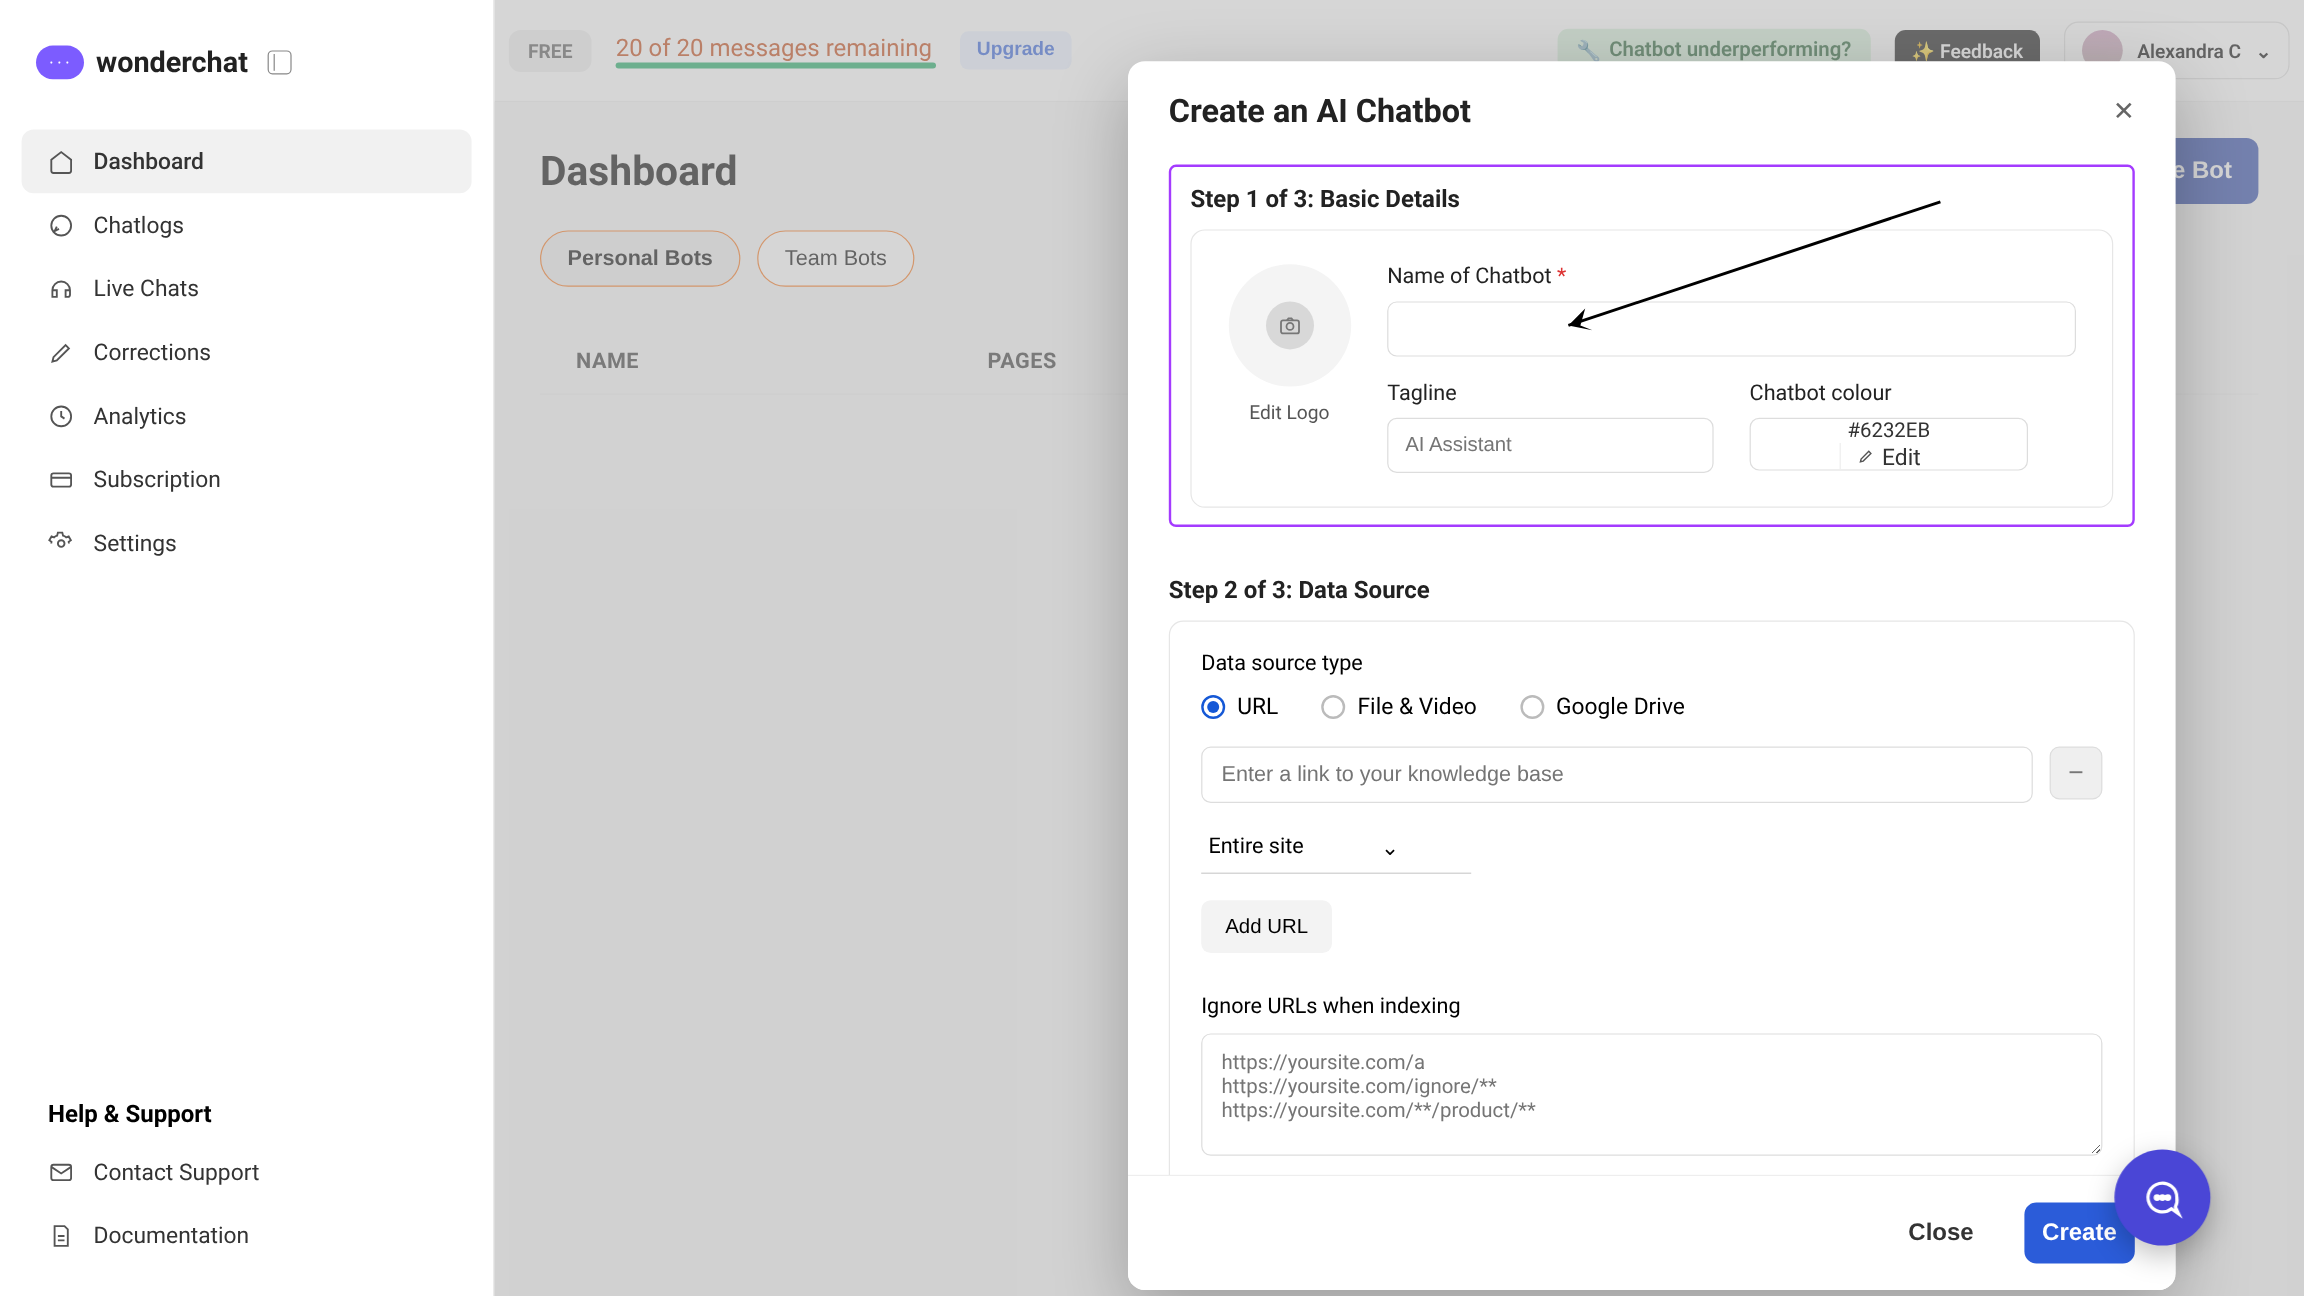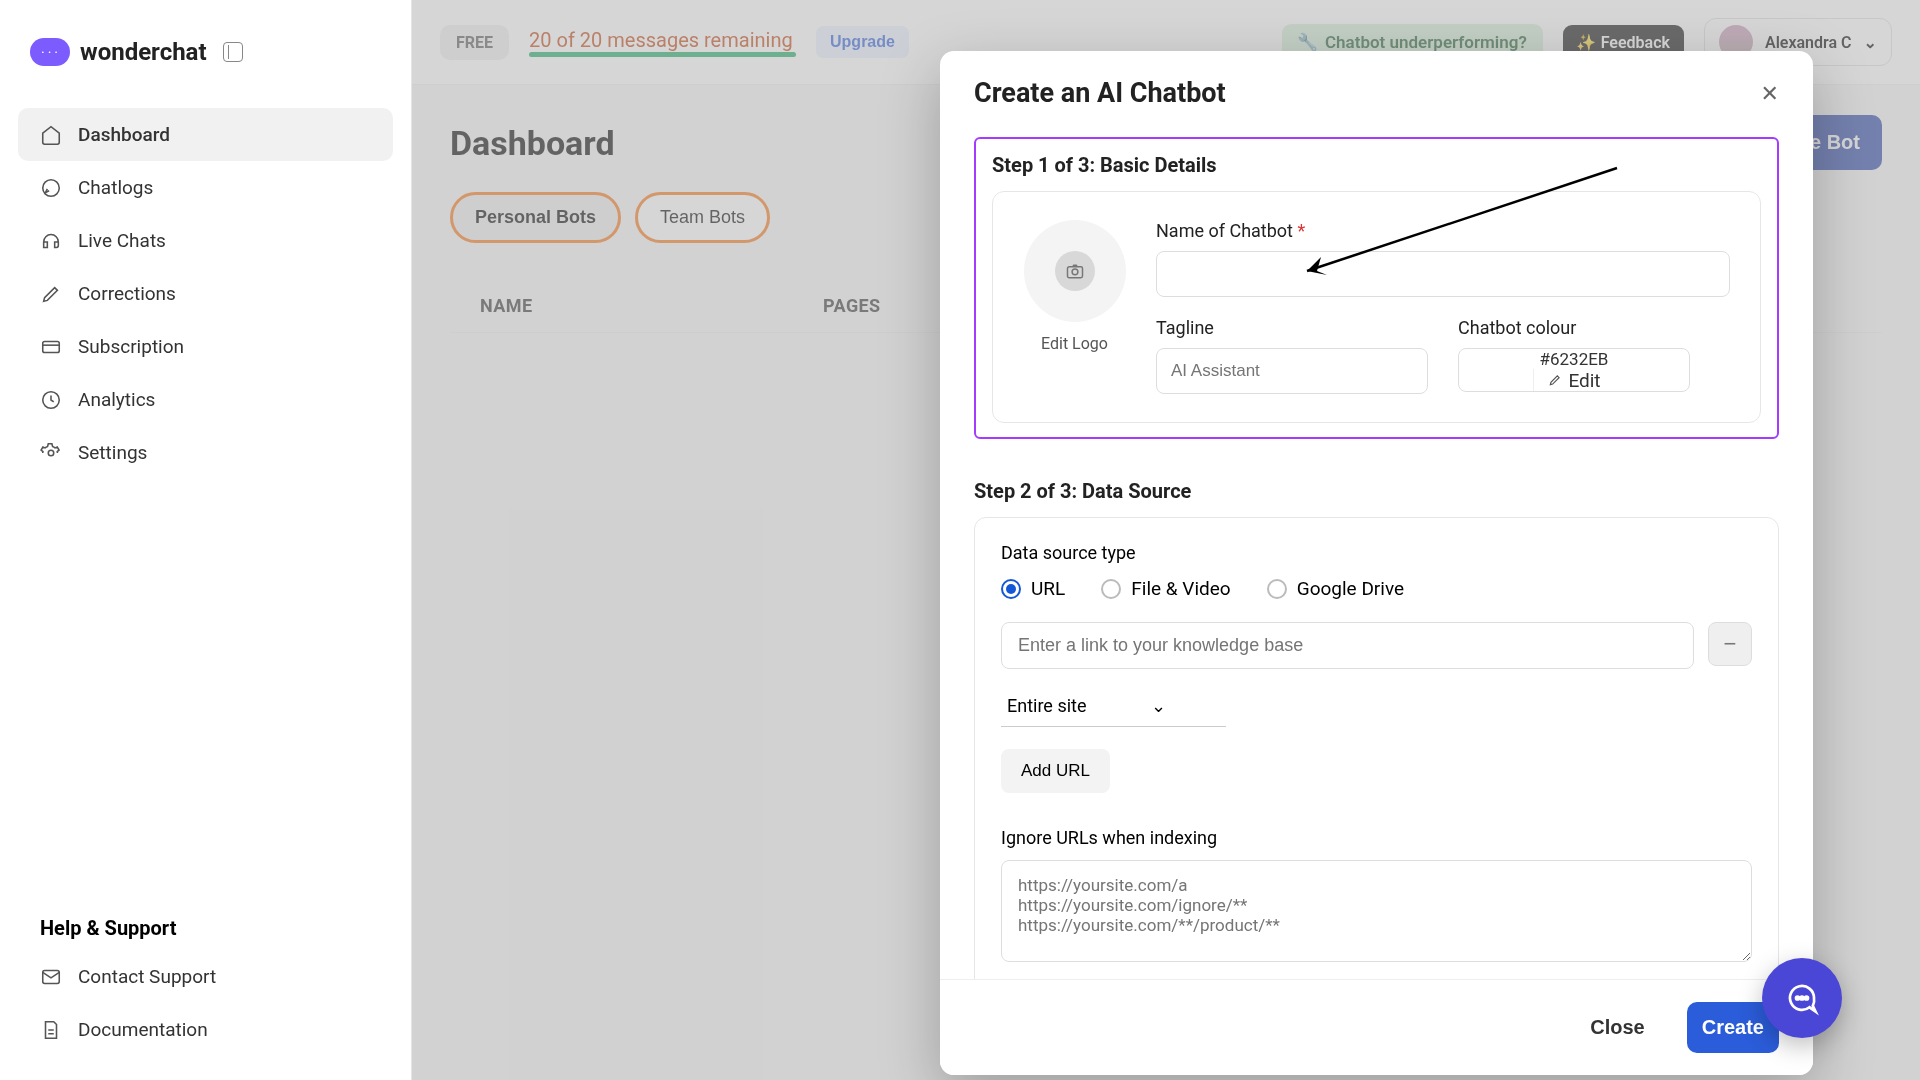--- a/index.html
+++ b/index.html
@@ -13,36 +13,36 @@
 .collapse-ico { width: 20px; height: 20px; border: 1.5px solid #888; border-radius: 4px; margin-left: 6px; position: relative; }
 .collapse-ico::after { content: ""; position: absolute; left: 4px; top: 2px; bottom: 2px; width: 1.5px; background: #888; }
 .nav { padding: 12px 18px; }
 .nav-item { display: flex; align-items: center; gap: 16px; padding: 15px 22px; border-radius: 10px; color: #333; font-size: 19px; cursor: pointer; }
 .nav-item.active { background: #f1f1f1; font-weight: 500; }
 .ico { width: 22px; height: 22px; display: inline-flex; align-items: center; justify-content: center; color: #555; }
 .sidebar-bottom { margin-top: auto; padding: 0 18px; }
 .help-title { font-weight: 700; font-size: 20px; padding: 20px 22px 10px; }
 
 .main { flex: 1; position: relative; }
-.topbar { display: flex; align-items: center; gap: 20px; padding: 18px 28px; background: #fff; border-bottom: 1px solid #eee; }
+.topbar { display: flex; align-items: center; gap: 20px; padding: 18px 12px; background: #fff; border-bottom: 1px solid #eee; }
 .badge-free { background: #eee; color: #555; font-weight: 700; font-size: 16px; padding: 8px 16px; border-radius: 10px; }
 .msg-remain { font-size: 20px; color: #c2410c; }
 .progress { width: 267px; height: 5px; background: #18a860; border-radius: 3px; }
 .upgrade-btn { background: #e9f0ff; color: #2b5cd9; font-size: 16px; font-weight: 600; padding: 7px 14px; border-radius: 7px; border: none; }
 .chip-warn { margin-left: auto; background: #d6f0da; color: #1f5e30; font-weight: 600; font-size: 17px; padding: 8px 16px; border-radius: 9px; display: flex; gap: 6px; align-items: center; }
 .chip-feedback { background: #111; color: #fff; font-size: 16px; font-weight: 600; padding: 8px 14px; border-radius: 9px; }
 .user-chip { border: 1px solid #ddd; border-radius: 12px; padding: 6px 14px; display: flex; align-items: center; gap: 12px; font-weight: 600; }
 .avatar { width: 34px; height: 34px; border-radius: 50%; background: linear-gradient(#c9b, #baa); }
 
 .page { padding: 30px 38px; }
 .page-head { display: flex; align-items: center; justify-content: space-between; }
 .page-title { font-size: 34px; font-weight: 700; }
 .create-bot { background: #2743a6; color: #fff; border: none; font-size: 20px; font-weight: 600; padding: 14px 22px; border-radius: 10px; display: flex; gap: 10px; align-items: center; }
 .filter-row { display: flex; gap: 14px; margin-top: 22px; }
-.pill { border: 3px solid #f97316; background: #fff; padding: 12px 22px; border-radius: 999px; font-size: 18px; }
+.pill { border: 1px solid #f97316; background: #fff; padding: 12px 22px; border-radius: 999px; font-size: 18px; }
 .pill.active { background: #eee; font-weight: 600; }
 .table-head { display: flex; margin-top: 36px; padding: 16px 30px; font-weight: 700; font-size: 18px; color: #333; letter-spacing: .4px; border-bottom: 1px solid #eee; }
 .table-head > div { flex: 1; }
 
 .overlay { position: absolute; inset: 0; background: rgba(180,180,180,.55); }
 
 .modal { position: absolute; left: 528px; top: 51px; width: 873px; height: 1024px; background: #fff; border-radius: 14px; box-shadow: 0 20px 60px rgba(0,0,0,.25); display: flex; flex-direction: column; overflow: hidden; }
 .modal-header { display: flex; justify-content: space-between; align-items: center; padding: 26px 34px 20px; }
 .modal-title { font-size: 27px; font-weight: 700; color: #222; }
 .close-x { font-size: 22px; color: #666; cursor: pointer; }
@@ -133,34 +133,34 @@
         <span class="ico">
             <svg width="22" height="22" viewBox="0 0 24 24" fill="none" stroke="currentColor" stroke-width="1.7">
               <path d="M4 20l4-1 11-11-3-3L5 16l-1 4z"></path>
             </svg>
           </span>
         <span>Corrections</span>
       </div>
       <div class="nav-item">
         <span class="ico">
             <svg width="22" height="22" viewBox="0 0 24 24" fill="none" stroke="currentColor" stroke-width="1.7">
+              <circle cx="12" cy="12" r="9"></circle>
+              <path d="M12 7v5l3 2"></path>
+            </svg>
+          </span>
+        <span>Analytics</span>
+      </div>
+      <div class="nav-item">
+        <span class="ico">
+            <svg width="22" height="22" viewBox="0 0 24 24" fill="none" stroke="currentColor" stroke-width="1.7">
               <rect x="3" y="6" width="18" height="12" rx="2"></rect>
               <path d="M3 10h18"></path>
             </svg>
           </span>
         <span>Subscription</span>
-      </div>
-      <div class="nav-item">
-        <span class="ico">
-            <svg width="22" height="22" viewBox="0 0 24 24" fill="none" stroke="currentColor" stroke-width="1.7">
-              <circle cx="12" cy="12" r="9"></circle>
-              <path d="M12 7v5l3 2"></path>
-            </svg>
-          </span>
-        <span>Analytics</span>
       </div>
       <div class="nav-item">
         <span class="ico">
             <svg width="22" height="22" viewBox="0 0 24 24" fill="none" stroke="currentColor" stroke-width="1.7">
               <circle cx="12" cy="12" r="3"></circle>
               <path d="M19 12a7 7 0 0 0-.2-1.6l2-1.5-2-3.4-2.3.9a7 7 0 0 0-2.8-1.6L13 2h-4l-.7 2.8a7 7 0 0 0-2.8 1.6l-2.3-.9-2 3.4 2 1.5A7 7 0 0 0 3 12"></path>
             </svg>
           </span>
         <span>Settings</span>
       </div>

